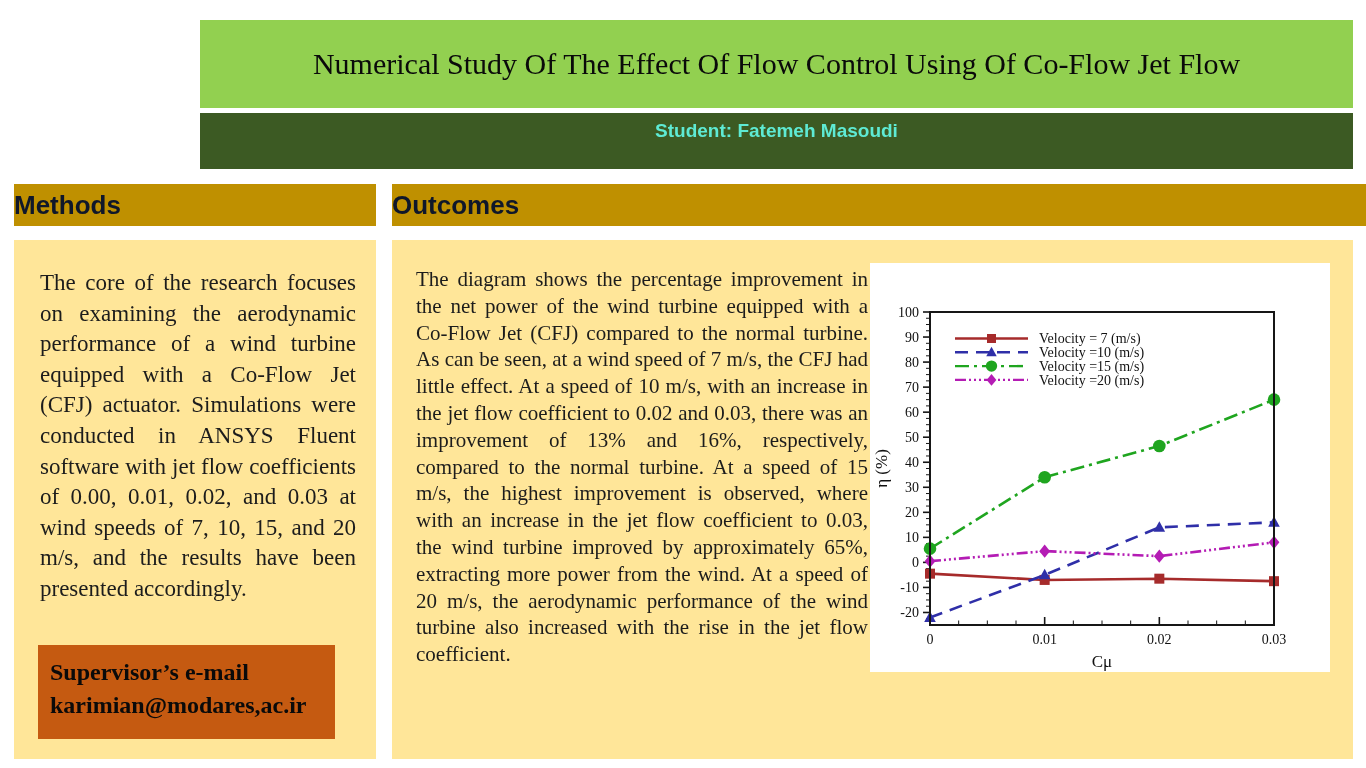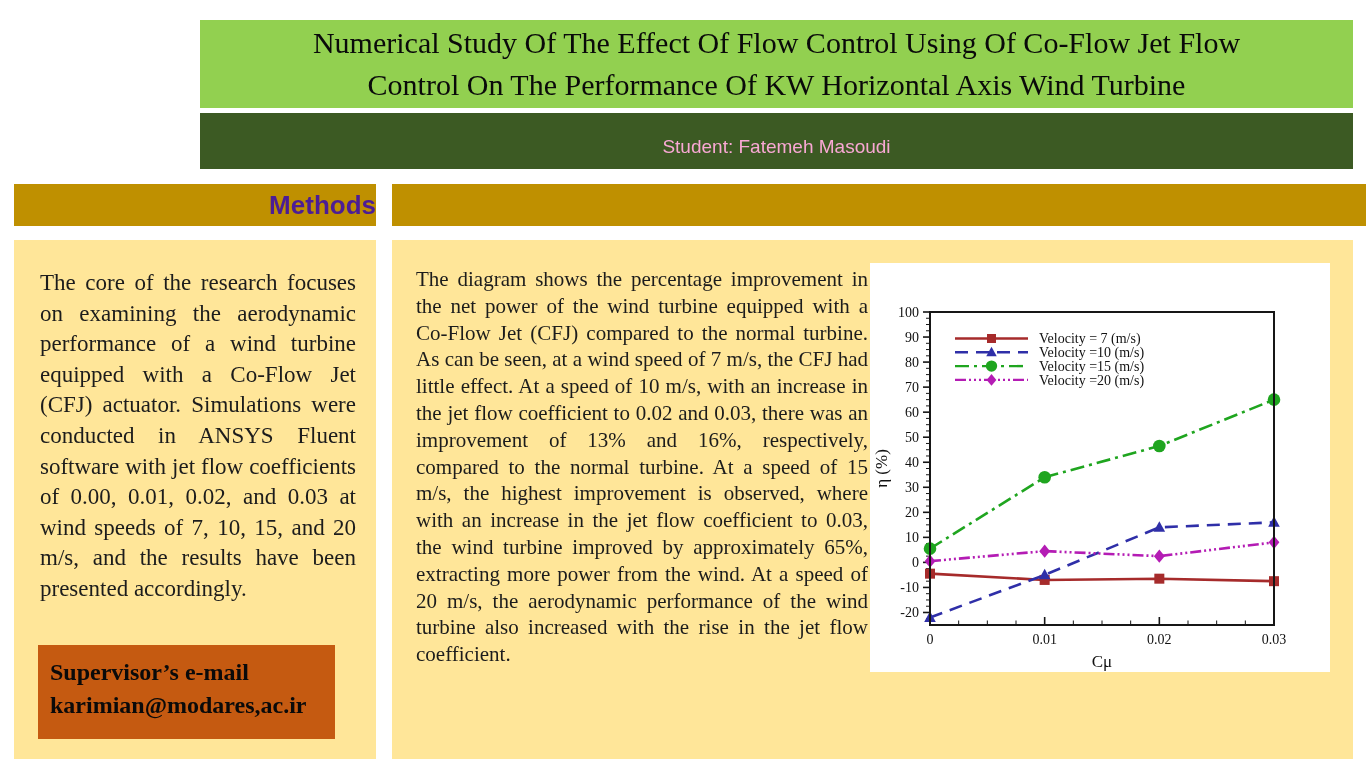--- a/index.html
+++ b/index.html
@@ -7,25 +7,25 @@
         font-family:"Liberation Sans",sans-serif;}
 
   
   #logo{position:absolute;left:28px;top:2px;width:176px;height:174px;}
   #title-box{position:absolute;left:200px;top:20px;width:1153px;height:88px;background:#92D050;
              display:flex;flex-direction:column;justify-content:center;align-items:center;}
   #title-box .tline{font-family:"Liberation Serif",serif;font-weight:normal;font-size:30px;
              line-height:42px;color:#0a0a0a;white-space:nowrap;}
   #student-bar{position:absolute;left:200px;top:113px;width:1153px;height:56px;background:#3C5A23;
              display:flex;justify-content:center;align-items:flex-start;padding-top:0;}
-  #student-bar span{margin-top:23px;color:#f9a8d4;font-weight:normal;font-size:19px;}
+  #student-bar span{margin-top:7px;color:#5eead4;font-weight:bold;font-size:19px;}
 
   
-  .sec-header{position:absolute;top:184px;height:42px;background:#BF9000;color:#4c1d95;
-             font-weight:bold;font-size:26px;display:flex;align-items:center;justify-content:flex-end;}
+  .sec-header{position:absolute;top:184px;height:42px;background:#BF9000;color:#0f172a;
+             font-weight:bold;font-size:26px;display:flex;align-items:center;justify-content:flex-start;}
   #methods-header{left:14px;width:362px;}
   #outcomes-header{left:392px;width:1113px;}
 
   
   .panel{position:absolute;top:240px;height:519px;background:#FFE699;}
   #methods-panel{left:14px;width:362px;}
   #outcomes-panel{left:392px;width:961px;}
 
   .body-text{font-family:"Liberation Serif",serif;color:#1c1c1c;text-align:justify;margin:0;}
   #methods-body{position:absolute;left:26px;top:28px;width:316px;font-size:23px;line-height:30.6px;}
@@ -40,21 +40,20 @@
   #chart-svg{display:block;width:460px;height:409px;}
 </style>
 </head>
 <body>
 
 <div id="page">
 
 
   <div id="title-box">
     <div class="tline">Numerical Study Of The Effect Of Flow Control Using Of Co-Flow Jet Flow</div>
-    <div class="tline">Control On The Performance Of KW Horizontal Axis Wind Turbine</div>
   </div>
 
   <div id="student-bar">
     <span>Student: Fatemeh Masoudi</span>
   </div>
 
   <div id="methods-header" class="sec-header">
     <span>Methods</span>
   </div>
   <div id="outcomes-header" class="sec-header">

